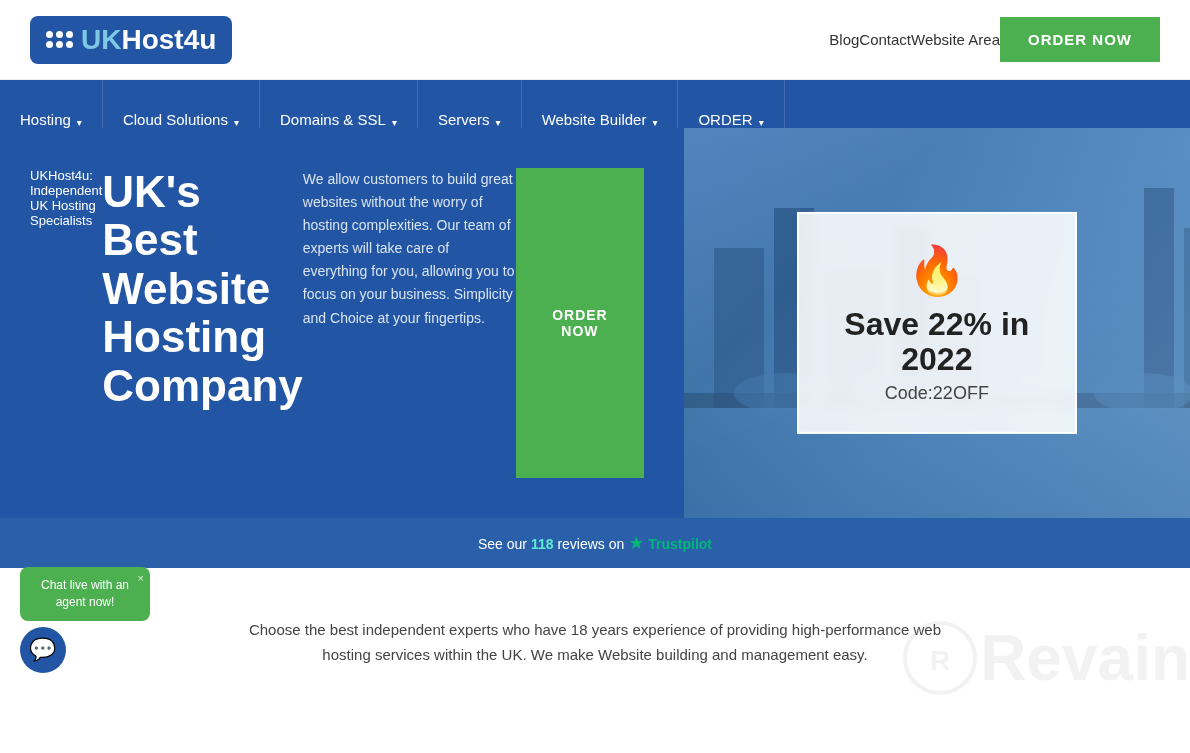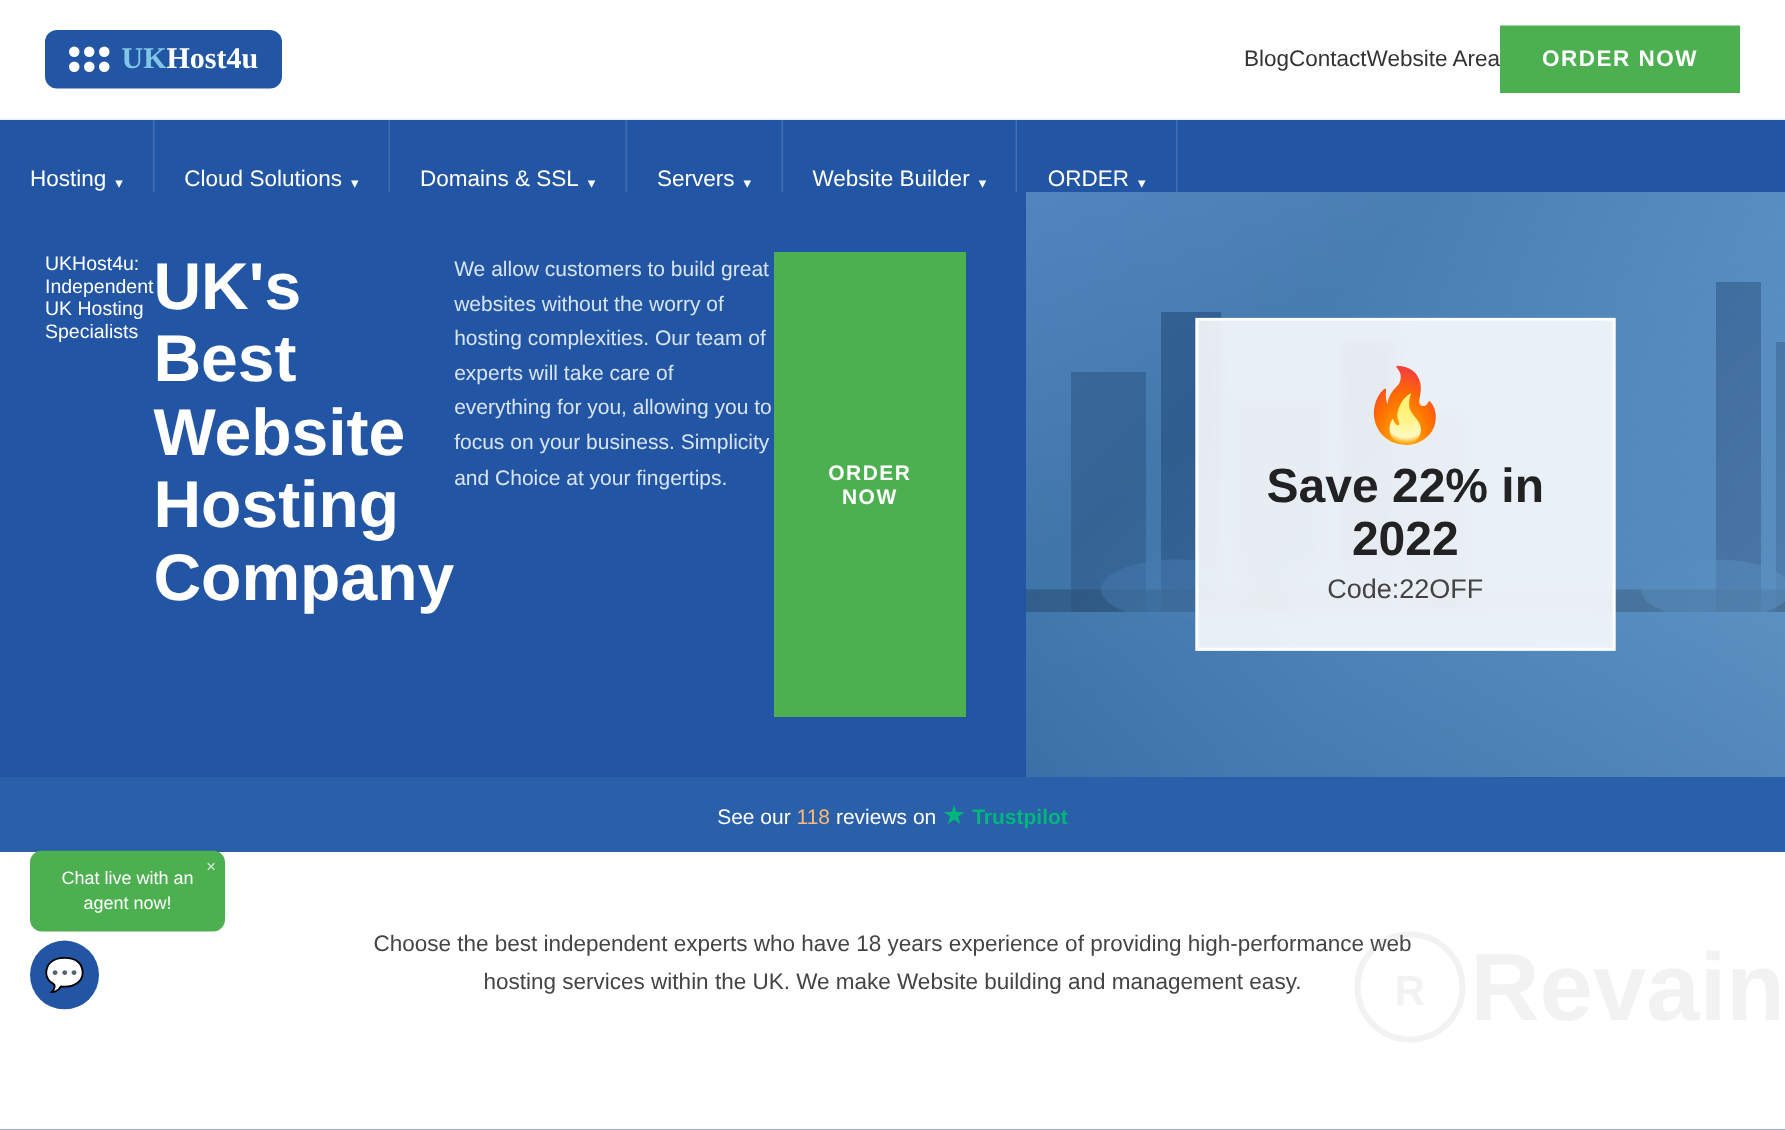--- a/index.html
+++ b/index.html
@@ -31,23 +31,22 @@
       display: flex;
       flex-direction: column;
       gap: 3px;
     }
     .dot-row { display: flex; gap: 3px; }
     .dot-sm {
       width: 7px; height: 7px; border-radius: 50%; background: #fff;
     }
     .logo-box-text {
       color: #fff;
-      font-size: 20px;
-      font-weight: bold;
-      font-family: Liberation Serif, serif;
+      font-size: 28px;
+      font-weight: bold;
     }
     .logo-box-text span { color: #7ec8e3; }
 
     .top-nav-links {
       display: flex;
       align-items: center;
     }
     .top-nav-links a {
       text-decoration: none;
       color: #333;
@@ -175,21 +174,21 @@
     }
 
     
     .trustpilot-bar {
       background: #2a5faa;
       text-align: center;
       padding: 14px;
       font-size: 14px;
       color: #fff;
     }
-    .trustpilot-bar strong { color: #fdba74; font-weight: normal; }
+    .trustpilot-bar strong { color: #5eead4; font-weight: bold; }
     .trustpilot-star { color: #00b67a; font-size: 18px; }
     .trustpilot-logo { color: #00b67a; font-weight: bold; font-size: 14px; }
 
     
     .lower-section {
       background: #fff;
       text-align: center;
       padding: 50px 40px 30px;
       position: relative;
     }

